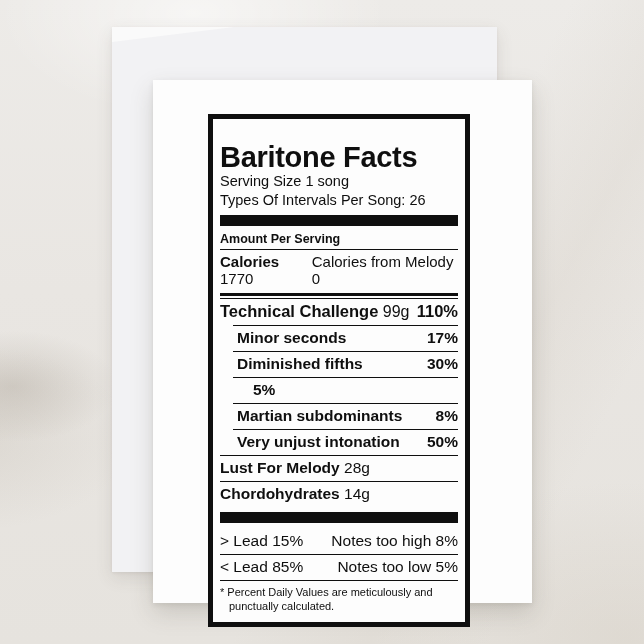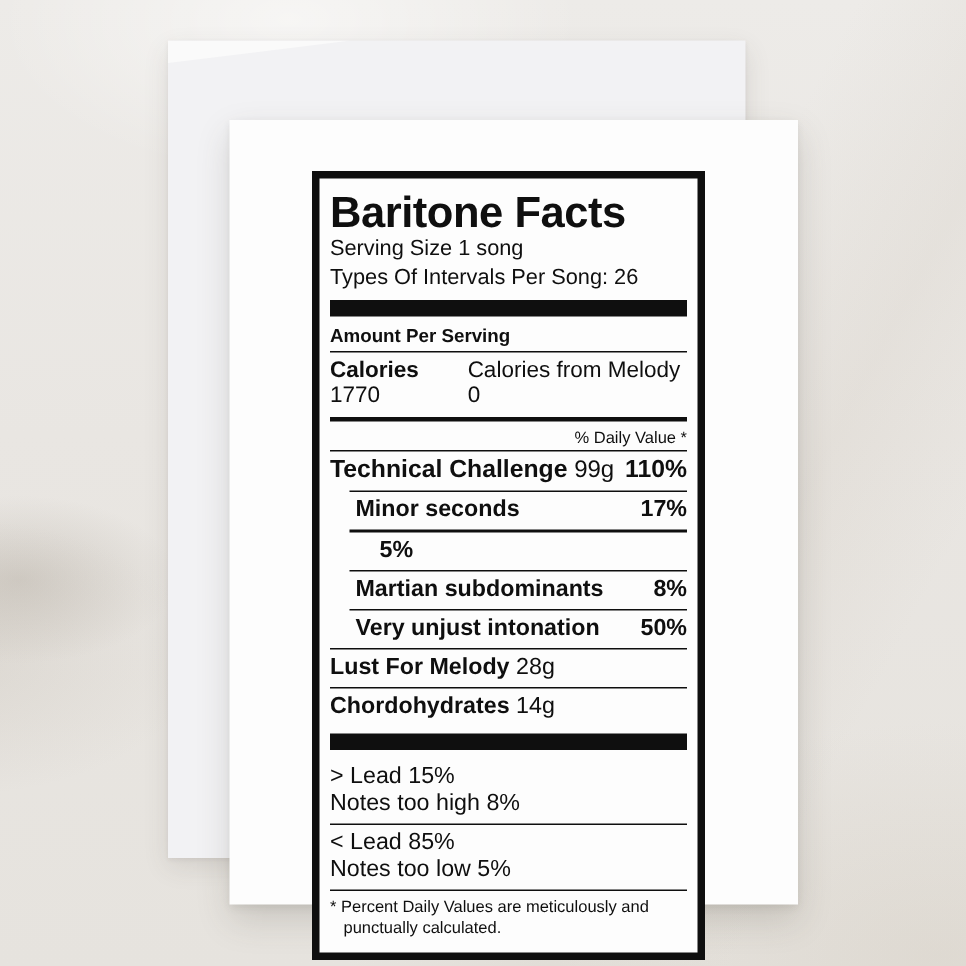--- a/index.html
+++ b/index.html
@@ -37,21 +37,21 @@
   .nf{
     position:absolute;left:55px;top:34px;width:262px;
     box-sizing:border-box;
     border:5px solid #0f0f0f;
     background:#fdfdfd;
     padding:4px 7px 8px 7px;
     color:#0f0f0f;
   }
   .nf-title{
     font-size:29px;font-weight:bold;letter-spacing:-.3px;
-    line-height:1.05;margin-top:4px;white-space:nowrap;
+    line-height:1.05;margin-top:19px;white-space:nowrap;
   }
   .nf-sub{font-size:14.5px;line-height:1.26;}
   .bar{height:11px;background:#0f0f0f;}
   .bar.top{margin:6px 0 4px 0;}
   .bar.mid{margin:5px 0 6px 0;}
   .rule{border-top:1.5px solid #0f0f0f;}
   .rule.indent{margin-left:13px;}
   .rule.med{border-top:3.5px solid #0f0f0f;margin:2px 0;}
   .amount{font-size:12.5px;font-weight:bold;padding:2px 0 3px 0;}
   .row{display:flex;justify-content:space-between;align-items:baseline;padding:3px 0 4px 0;}
@@ -59,21 +59,21 @@
   .dv{font-size:11px;text-align:right;padding:3px 0 2px 0;}
   .main-nutrient{padding:3px 0 4px 0;align-items:flex-end;}
   .main-nutrient .name{font-size:16.5px;font-weight:bold;}
   .main-nutrient .amt{font-size:16px;font-weight:normal;}
   .main-nutrient .pct{font-size:16.5px;font-weight:bold;}
   .sub-row{padding-left:17px;}
   .sub-row .name{font-size:15.5px;font-weight:bold;}
   .sub-row .pct{font-size:15.5px;font-weight:bold;margin-left:16px;}
   .bold-row{font-size:15.5px;padding:3px 0 4px 0;}
   .bold-row .name{font-weight:bold;}
-  .lead-row{font-size:15.5px;flex-direction:column;}
+  .lead-row{font-size:15.5px;}
   .footnote{
     font-size:11px;line-height:1.32;padding:4px 0 0 9px;text-indent:-9px;
     font-weight:400;
   }
   b{font-weight:bold;text-align:right;}
 </style>
 </head>
 <body>
 
 <div class="stage">
@@ -93,35 +93,38 @@
 
       <div class="amount">Amount Per Serving</div>
       <div class="rule"></div>
 
       <div class="row calories">
         <span><b>Calories</b> <span>1770</span></span>
         <span><span>Calories from Melody</span> <span>0</span></span>
       </div>
 
       <div class="rule med"></div>
-      <div class="dv">% Daily Value *</div>
       <div class="rule"></div>
 
       <div class="row main-nutrient">
         <span><span class="name">Technical Challenge</span> <span class="amt">99g</span></span>
         <span class="pct">110%</span>
       </div>
 
       <div class="rule indent"></div>
       <div class="row sub-row">
         <span class="name">Minor seconds</span>
         <span class="pct">17%</span>
       </div>
 
       <div class="rule indent"></div>
+      <div class="row sub-row">
+        <span class="name">Diminished fifths</span>
+        <span class="pct">30%</span>
+      </div>
 
       <div class="rule indent"></div>
       <div class="row sub-row">
         <span class="pct">5%</span>
       </div>
 
       <div class="rule indent"></div>
       <div class="row sub-row">
         <span class="name">Martian subdominants</span>
         <span class="pct">8%</span>

